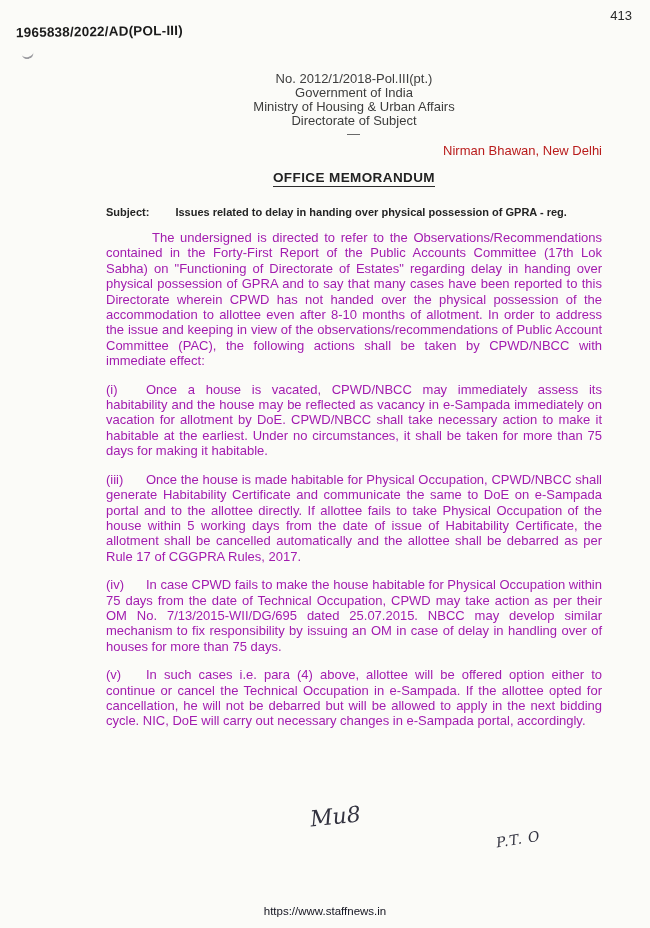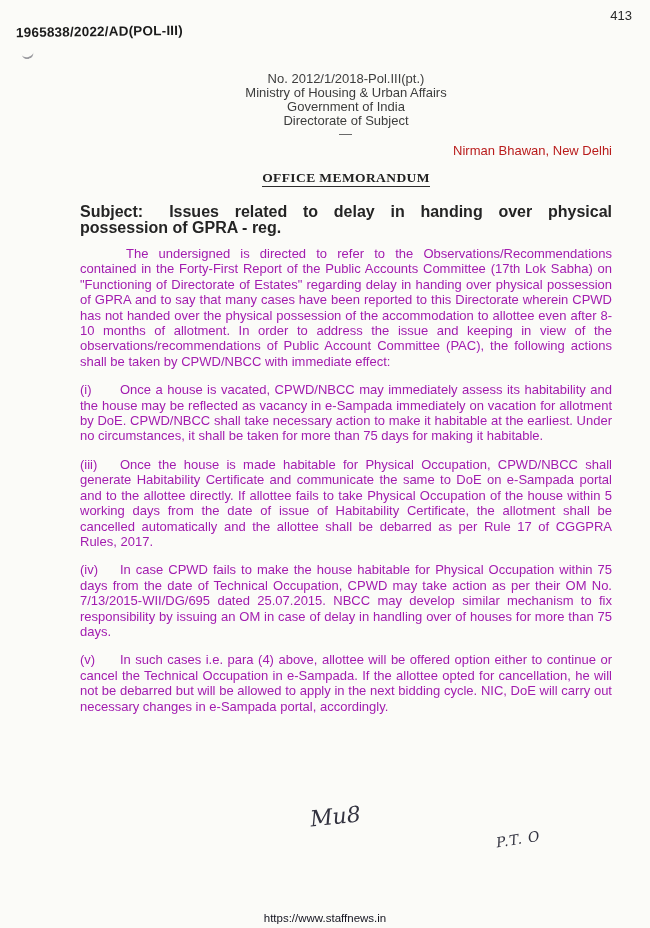--- a/index.html
+++ b/index.html
@@ -24,70 +24,70 @@
     position: absolute; top: 52px; left: 22px;
     width: 12px; height: 7px;
     border-bottom: 2px solid rgba(60,60,72,.5);
     border-radius: 0 0 10px 10px;
     transform: rotate(-14deg);
   }
   .page-no {
     position: absolute; top: 8px; right: 18px;
     font-size: 13px; color: #2a2a2a; text-align: center;
   }
-  .content { position: relative; padding: 72px 38px 0 80px; }
+  .content { position: relative; padding: 72px 48px 0 80px; margin-left: 26px; }
   .hdr-center { text-align: center; font-size: 13px; line-height: 14px; color: #3d3d3d; }
   .sep { color: #555; line-height: 12px; letter-spacing: 1px; }
   .hdr-right { text-align: right; font-size: 13px; line-height: 15px; color: #b91c1c; }
   .hdr-right.first { margin-top: 3px; }
-  .memo-title-wrap { text-align: center; margin: 10px 0 18px; font-family: Liberation Serif, serif; }
+  .memo-title-wrap { text-align: center; margin: 10px 0 18px; }
   .memo-title {
     font-weight: bold; font-size: 13.5px; letter-spacing: .4px; color: #222;
     border-bottom: 1.6px solid #2c2c2c; padding-bottom: 1px;
   }
   .subject {
-    font-weight: bold; font-size: 16px; line-height: 16px; color: #242424;
+    font-weight: bold; font-size: 11px; line-height: 16px; color: #242424;
     text-align: justify; margin-bottom: 10px;
   }
   .subj-gap { display: inline-block; width: 26px; }
   .para {
     font-size: 13px; line-height: 15.4px; text-align: justify;
     color: #a21caf; margin-bottom: 13px;
   }
   .intro { text-indent: 46px; }
   .num { display: inline-block; width: 40px; }
   .ink { position: absolute; font-style: italic; color: #32323f; }
   .sig {
     left: 310px; top: 804px; font-size: 22px;
     font-family: "DejaVu Serif", serif; transform: rotate(-6deg);
   }
   .pto {
     left: 496px; top: 831px; font-size: 14px; letter-spacing: 1px;
     font-family: "DejaVu Serif", serif; transform: rotate(-9deg);
   }
   .footer-url {
-    position: absolute; bottom: 4px; left: 0; width: 100%;
+    position: absolute; bottom: 11px; left: 0; width: 100%;
     text-align: center; font-size: 11.5px; color: #141420;
     text-decoration: none; cursor: pointer;
   }
 </style>
 </head>
 <body>
 
 <div class="sheet">
 
   <div class="file-no">1965838/2022/AD(POL-III)</div>
   <div class="ink-mark"></div>
   <div class="page-no">413</div>
 
   <div class="content">
 
     <div class="hdr-center">No. 2012/1/2018-Pol.III(pt.)</div>
+    <div class="hdr-center">Government of India</div>
     <div class="hdr-center">Ministry of Housing &amp; Urban Affairs</div>
-    <div class="hdr-center">Government of India</div>
     <div class="hdr-center">Directorate of Subject</div>
     <div class="hdr-center sep">—</div>
 
     <div class="hdr-right first">Nirman Bhawan, New Delhi</div>
 
     <div class="memo-title-wrap">
       <span class="memo-title">OFFICE MEMORANDUM</span>
     </div>
 
     <p class="subject"><span class="subj-label">Subject:</span><span class="subj-gap"></span><span>Issues related to delay in handing over physical possession of GPRA - reg.</span></p>

